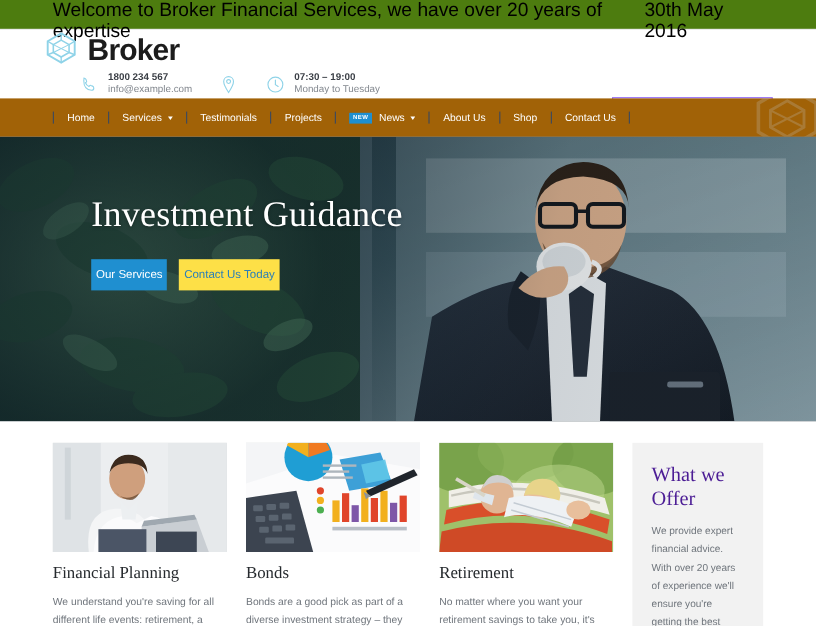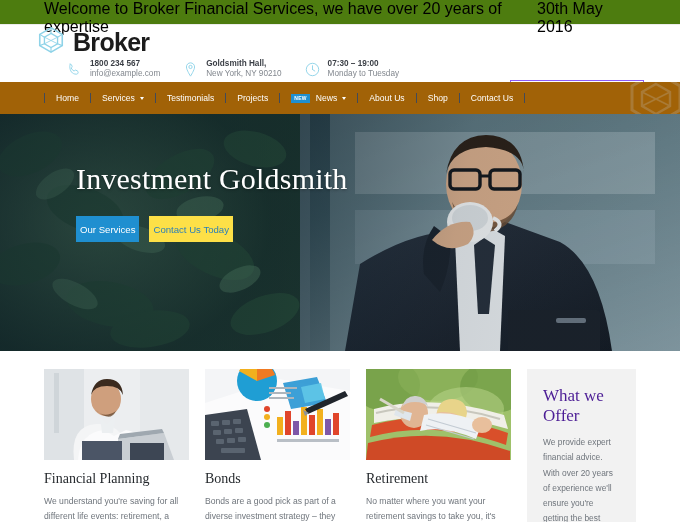--- a/index.html
+++ b/index.html
@@ -216,24 +216,20 @@
         <span class="info-line2" style="display:block">info@example.com</span>
       </span>
     </div>
 
     <div class="info-block">
       <span class="icon-circle">
         <svg width="17" height="17" viewBox="0 0 20 20">
           <path d="M10 2.2c2.7 0 4.8 2.1 4.8 4.8 0 3.4-4.8 10.8-4.8 10.8S5.2 10.4 5.2 7c0-2.7 2.1-4.8 4.8-4.8z" fill="none" stroke="#8fd3e8" stroke-width="1.1"></path>
           <circle cx="10" cy="7" r="1.9" fill="none" stroke="#8fd3e8" stroke-width="1.1"></circle>
         </svg>
-      </span>
-      <span class="info-text">
-        <span class="info-line1" style="display:block">Goldsmith Hall,</span>
-        <span class="info-line2" style="display:block">New York, NY 90210</span>
       </span>
     </div>
 
     <div class="info-block">
       <span class="icon-circle">
         <svg width="17" height="17" viewBox="0 0 20 20">
           <circle cx="10" cy="10" r="7.3" fill="none" stroke="#8fd3e8" stroke-width="1.1"></circle>
           <line x1="10" y1="10" x2="10" y2="5.6" stroke="#8fd3e8" stroke-width="1.1" stroke-linecap="round"></line>
           <line x1="10" y1="10" x2="12.7" y2="11.8" stroke="#8fd3e8" stroke-width="1.1" stroke-linecap="round"></line>
         </svg>
@@ -356,21 +352,21 @@
         <path d="M493 104 q12 5 2 13" fill="none" stroke="#f2f4f5" stroke-width="4"></path>
         <path d="M432 126 q16 -20 38 -18 q8 12 -2 22 q-20 10 -36 -4z" fill="#d9ae8c"></path>
         <rect x="508" y="196" width="92" height="44" rx="3" fill="#1b222b"></rect>
         <rect x="556" y="204" width="30" height="5" rx="2" fill="#8a98a6" opacity=".7"></rect>
       </g>
     </svg>
   </div>
   <div class="hero-overlay"></div>
 
   <div class="hero-content">
-    <h1 class="hero-title">Investment Goldsmith</h1>
+    <h1 class="hero-title">Investment Guidance</h1>
     <div class="hero-btns">
       <button class="btn btn-primary">Our Services</button>
       <button class="btn btn-ghost">Contact Us Today</button>
     </div>
   </div>
 </section>
 
 <section class="content">
 
   <div class="cards">

